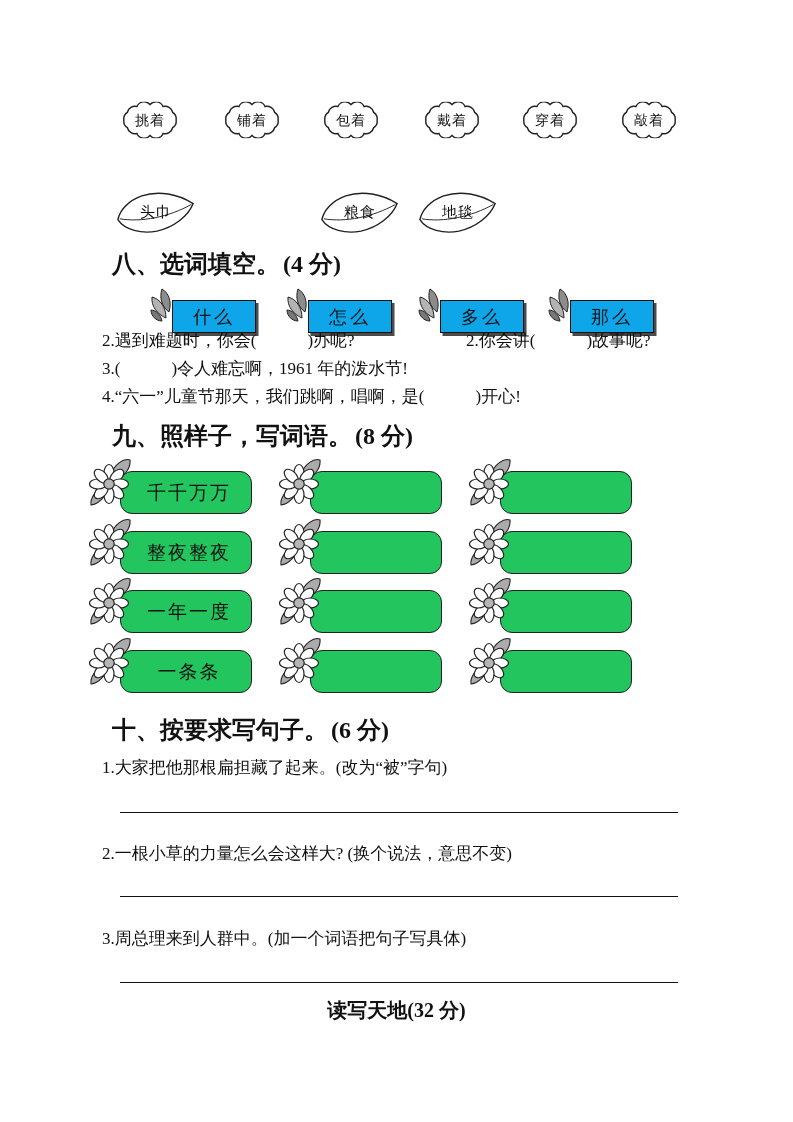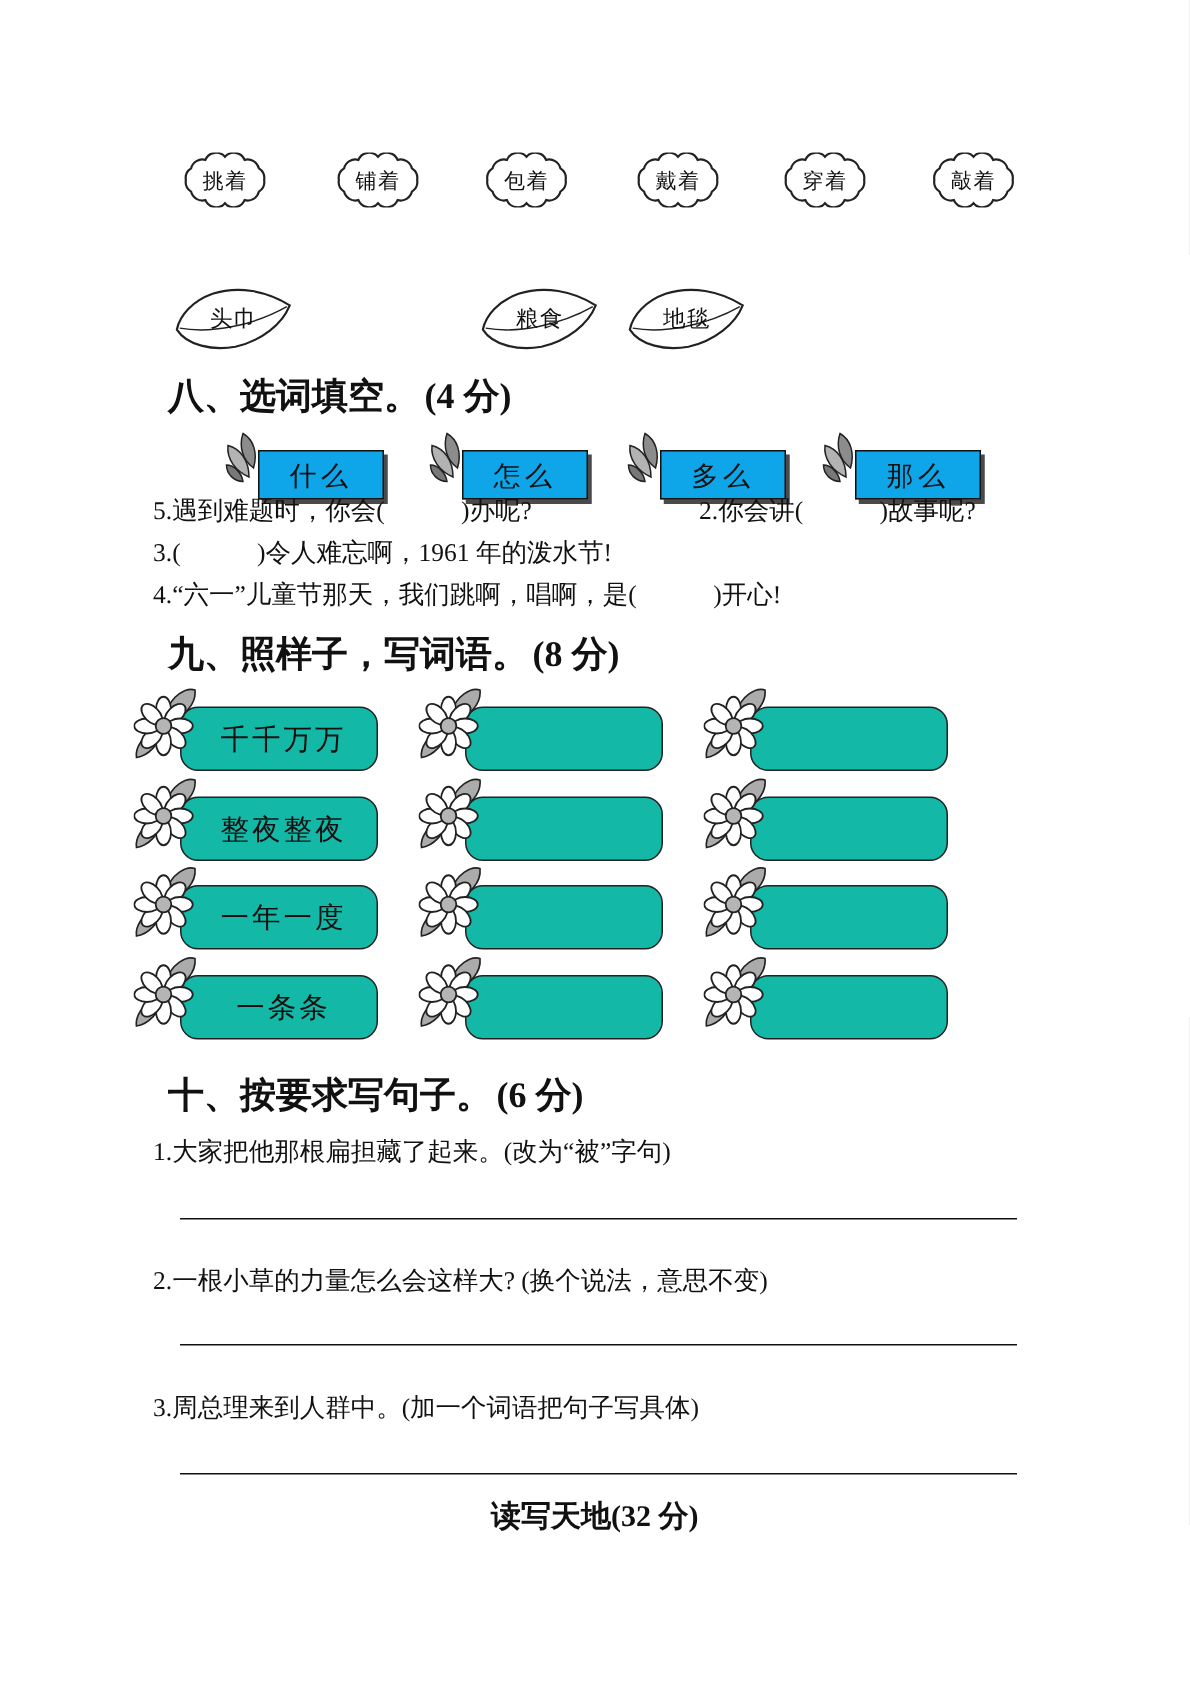--- a/index.html
+++ b/index.html
@@ -41,21 +41,21 @@
   .optbox {
     position:absolute; left:22px; top:15px; width:82px; height:31px;
     background:#0ea5e9; border:1.6px solid #111; box-shadow:2.5px 3px 0 #4a4a4a;
     display:flex; align-items:center; justify-content:center;
     font-size:18px; letter-spacing:3px;
   }
 
   
   .fbox {
     position:absolute; width:130px; height:41px;
-    background:#14b8a6; border:1.6px solid #222; border-radius:12px;
+    background:#22c55e; border:1.6px solid #222; border-radius:12px;
   }
   .fbox .flower { position:absolute; left:-32px; top:-14px; width:44px; height:48px; }
   .fbox .ftext {
     position:absolute; inset:0; display:flex; align-items:center; justify-content:center;
     font-size:19px; letter-spacing:2px; padding-left:6px;
   }
 
   
   .hr { position:absolute; left:120px; width:558px; height:0; border-top:1.8px solid #111; }
 
@@ -181,21 +181,21 @@
       </svg>
     <div class="optbox">多么</div>
   </div>
   <div class="optgroup" style="left:548px;top:285px">
     <svg class="sprig" viewBox="0 0 24 34">
         <use href="#sym-sprig"></use>
       </svg>
     <div class="optbox">那么</div>
   </div>
 
-  <span class="sentence" style="left:102px;top:329px">5.遇到难题时，你会(　　　)办呢?</span>
+  <span class="sentence" style="left:102px;top:329px">2.遇到难题时，你会(　　　)办呢?</span>
   <span class="sentence" style="left:466px;top:329px">2.你会讲(　　　)故事呢?</span>
   <span class="sentence" style="left:102px;top:357px">3.(　　　)令人难忘啊，1961 年的泼水节!</span>
   <span class="sentence" style="left:102px;top:385px">4.“六一”儿童节那天，我们跳啊，唱啊，是(　　　)开心!</span>
 
   <div class="heading" style="left:112px;top:420px">
     <span class="h-title">九、照样子，写词语。</span><span class="h-score">(8 分)</span>
   </div>
 
   <div class="fbox" style="left:120px;top:471px">
     <svg class="flower" viewBox="0 0 44 48">

